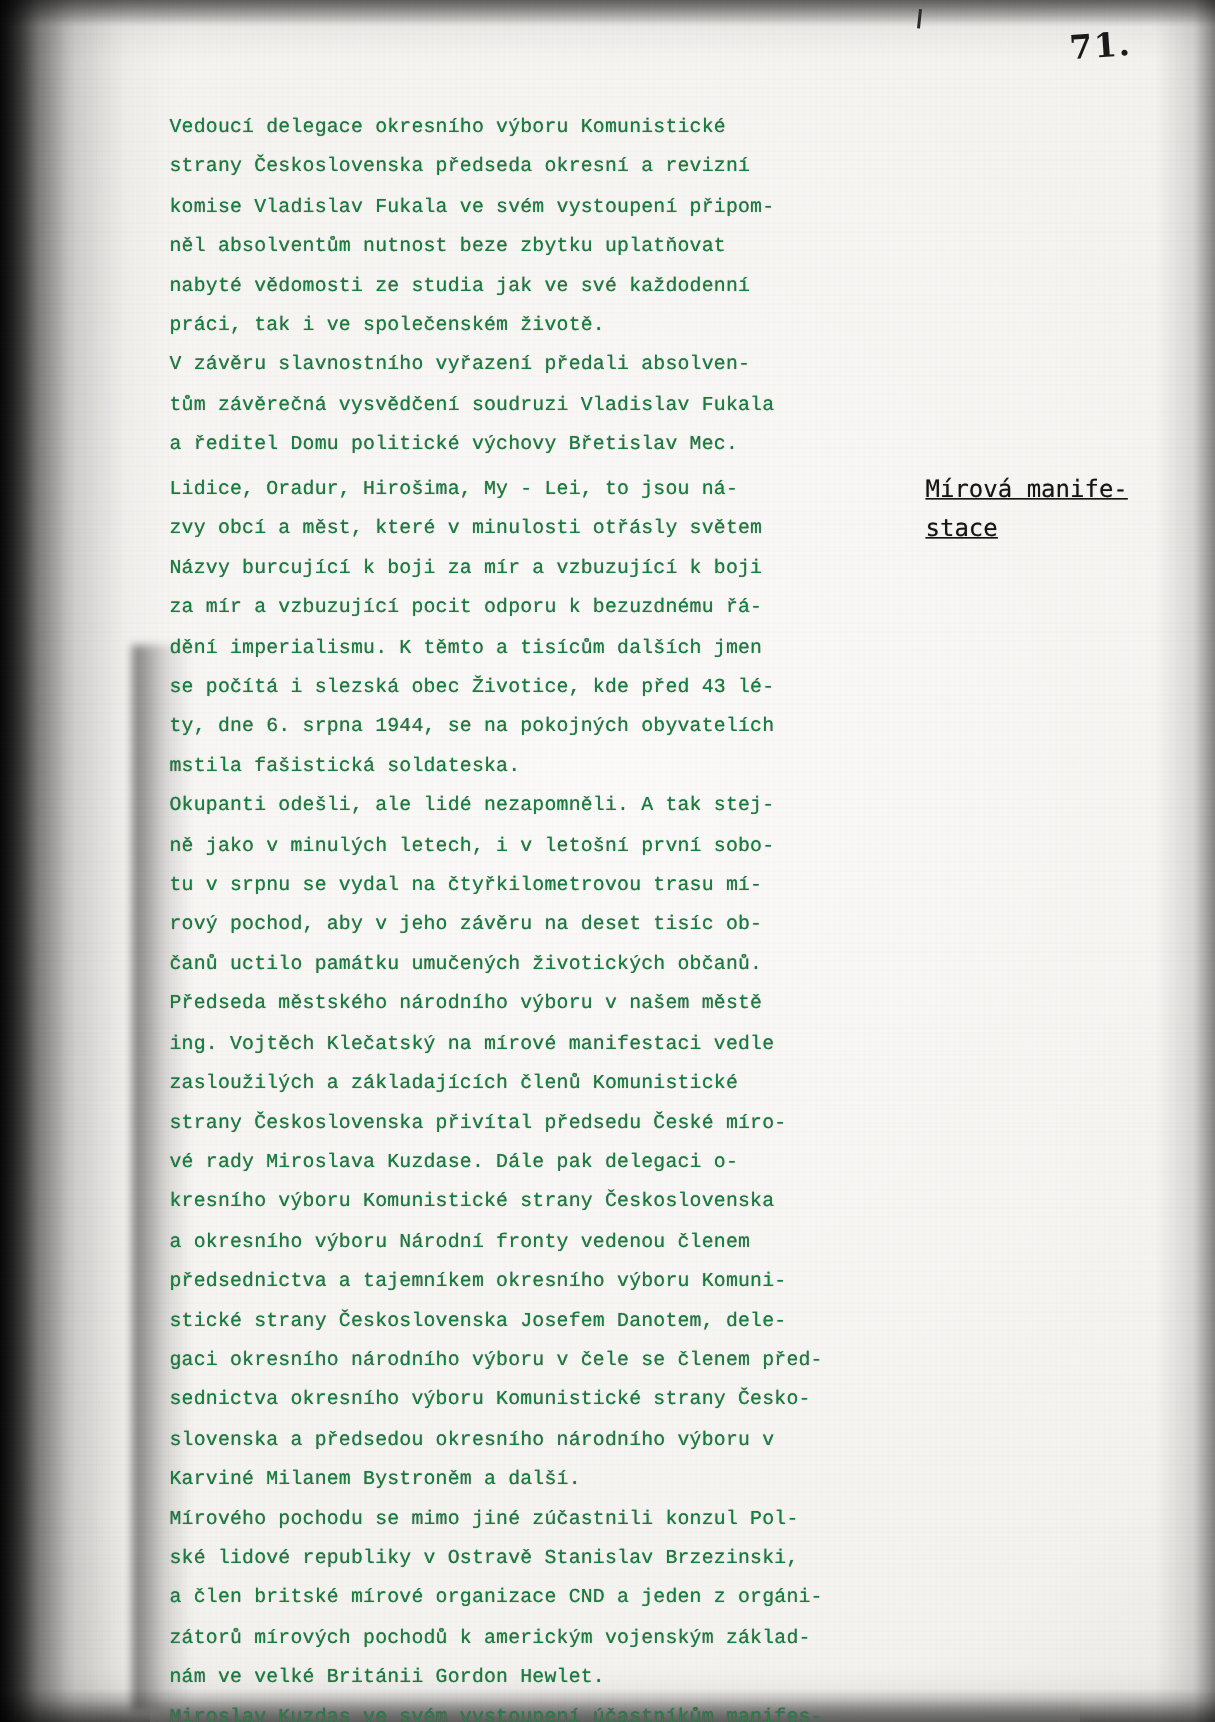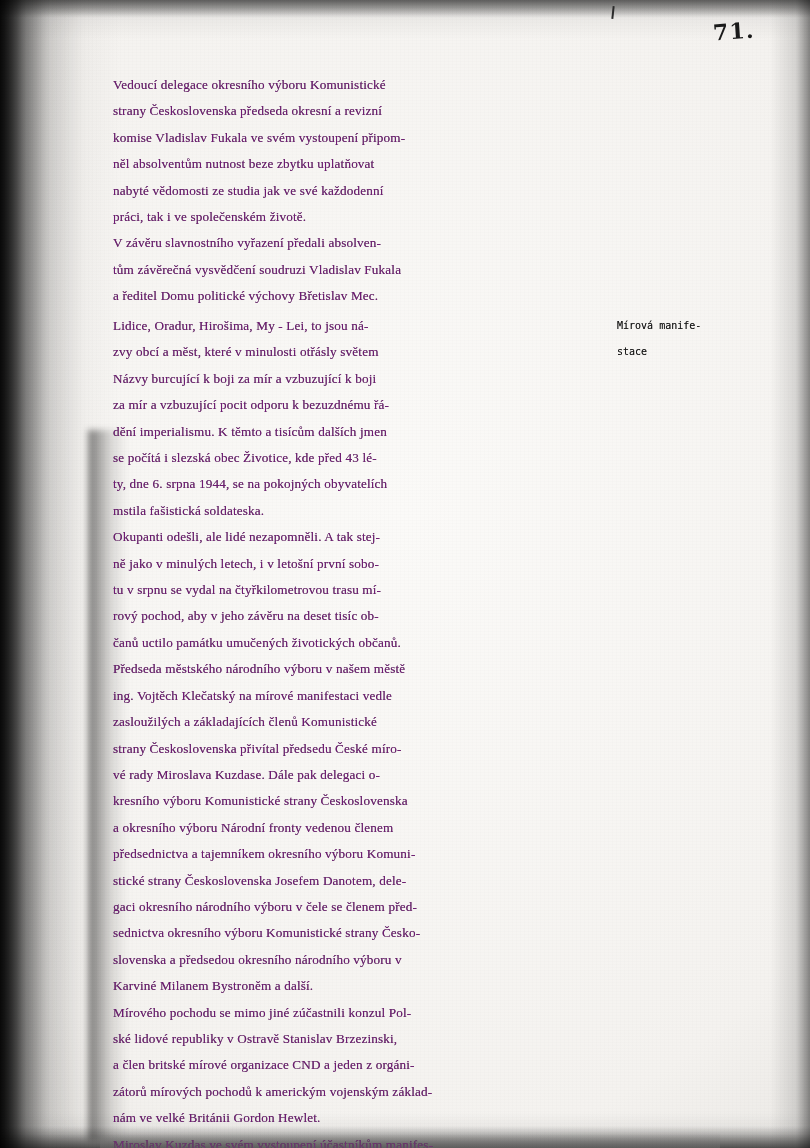--- a/index.html
+++ b/index.html
@@ -87,40 +87,41 @@
     top: 6px;
     width: 2px;
     height: 13px;
     background: #2b2b2b;
     transform: rotate(6deg);
   }
 
   
   .typed {
     position: absolute;
-    font-family: Liberation Serif, serif;
+    font-family: Liberation Mono, monospace;
     font-size: 13.2px;
     line-height: 26.4px;
-    color: #701a75;
+    color: #15803d;
     white-space: pre;
     letter-spacing: 0.15px;
     text-shadow: 0 0 0.6px rgba(0,0,0,0.55);
   }
   #block1 { left: 113px; top: 72px; }
   #block2 { left: 113px; top: 313px; }
   .marginal {
     position: absolute;
     left: 617px;
     top: 313px;
     font-family: "DejaVu Sans Mono", monospace;
-    font-size: 10px;
+    font-size: 16px;
     line-height: 26.4px;
     color: #151515;
     white-space: pre;
     text-shadow: 0 0 0.6px rgba(0,0,0,0.5);
+    text-decoration: underline;
   }
   
   #grain {
     position: absolute;
     inset: 0;
     pointer-events: none;
     opacity: 0.22;
     background-image:
       repeating-linear-gradient(0deg, rgba(0,0,0,0.05) 0px, rgba(0,0,0,0.05) 1px, rgba(255,255,255,0) 1px, rgba(255,255,255,0) 3px),
       repeating-linear-gradient(90deg, rgba(0,0,0,0.04) 0px, rgba(0,0,0,0.04) 1px, rgba(255,255,255,0) 1px, rgba(255,255,255,0) 4px);

